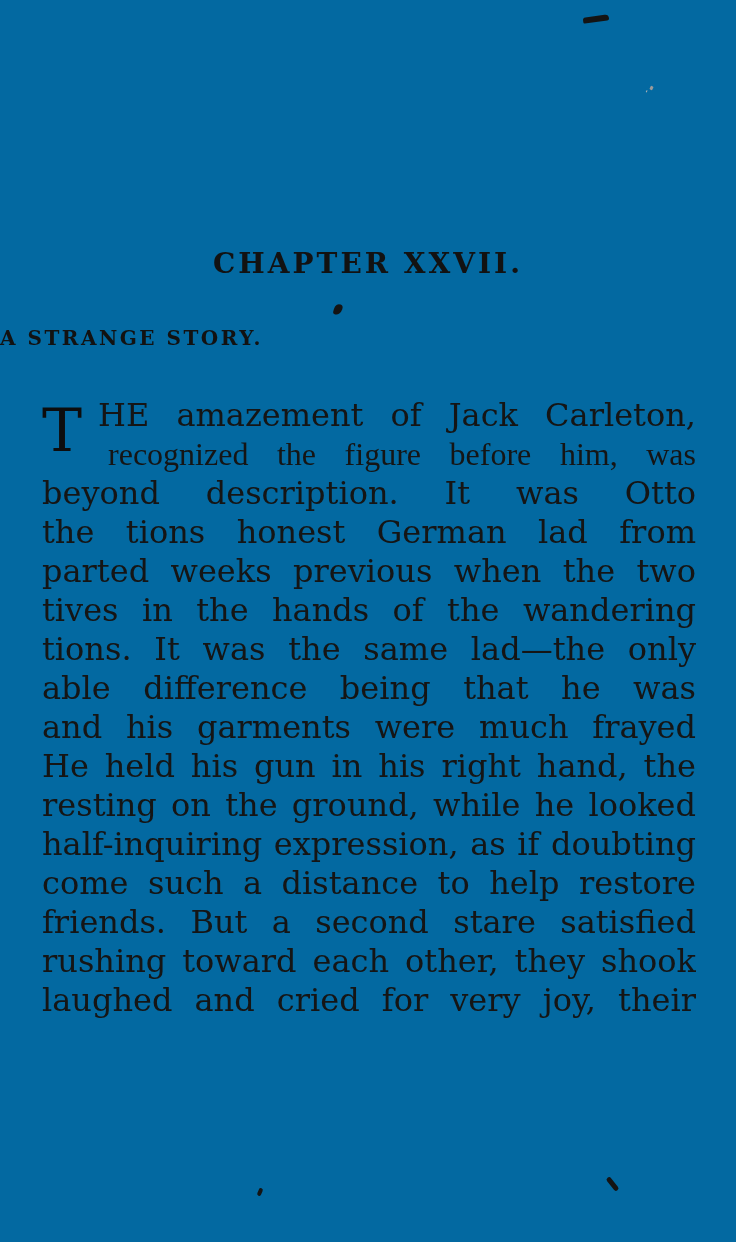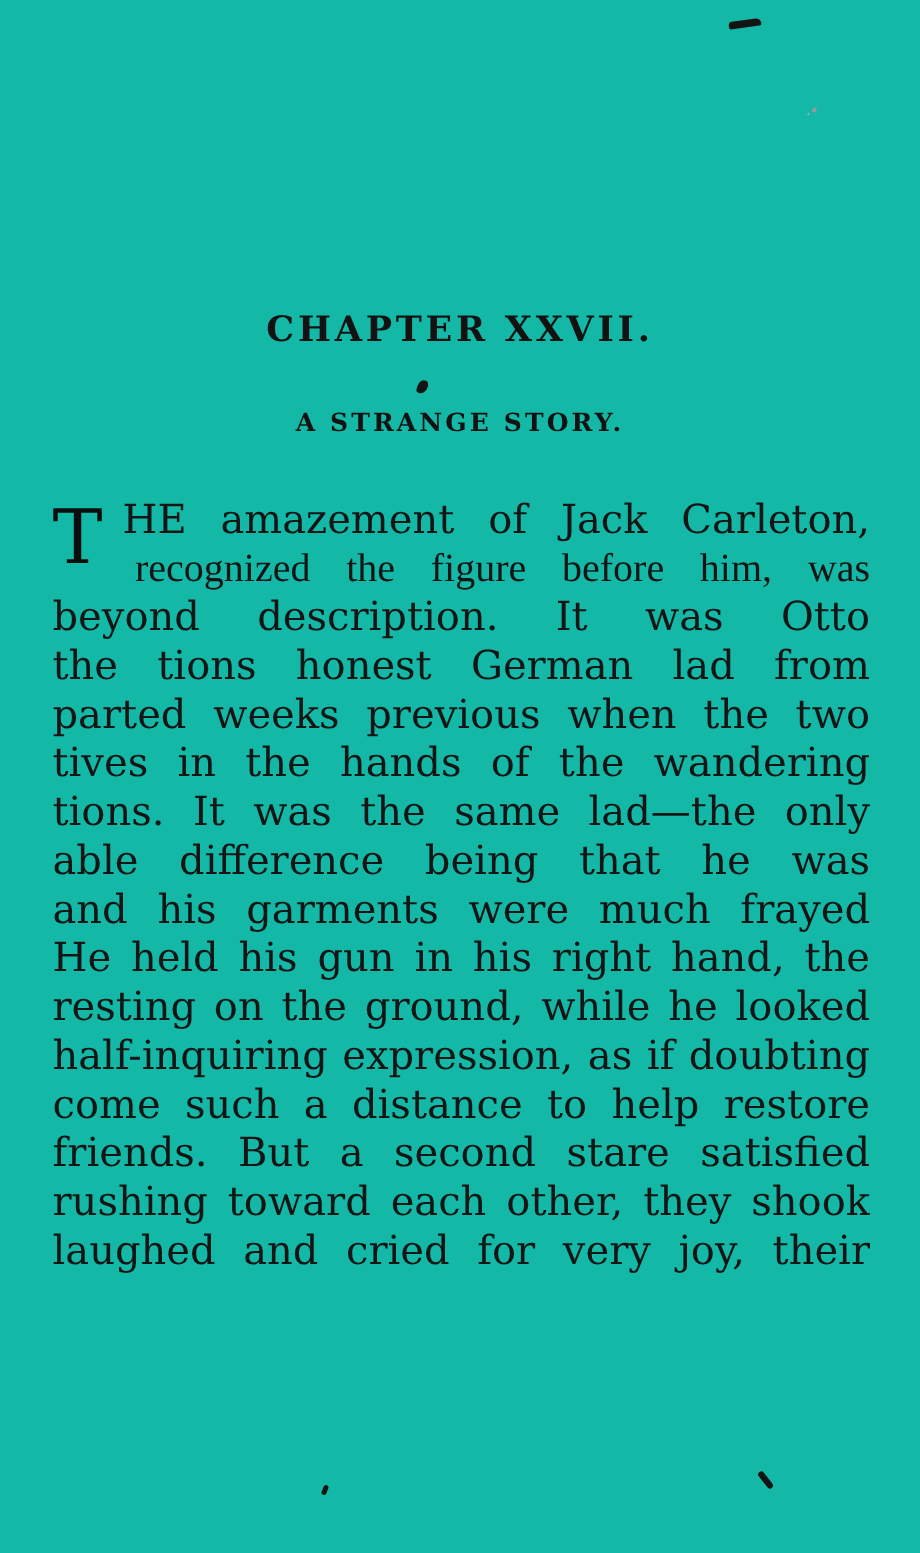--- a/index.html
+++ b/index.html
@@ -4,39 +4,39 @@
 <style>
   html, body {
     margin: 0;
     padding: 0;
     background: #ffffff;
   }
   .page {
     position: relative;
     width: 736px;
     height: 1242px;
-    background: #14b8a6;
+    background: #0369a1;
     overflow: hidden;
     font-family: "DejaVu Serif", serif;
     color: #111111;
   }
   .heading {
     margin: 0;
     padding-top: 246px;
     text-align: center;
     font-size: 28px;
     font-weight: 700;
     letter-spacing: 3px;
     line-height: 36px;
     color: #121212;
   }
   .subtitle {
     margin: 0;
     margin-top: 44px;
-    text-align: center;
+    text-align: left;
     font-size: 20px;
     font-weight: 700;
     letter-spacing: 2.5px;
     line-height: 24px;
     color: #121212;
   }
   .body-text {
     margin: 46px 40px 0 42px;
     width: 654px;
   }

